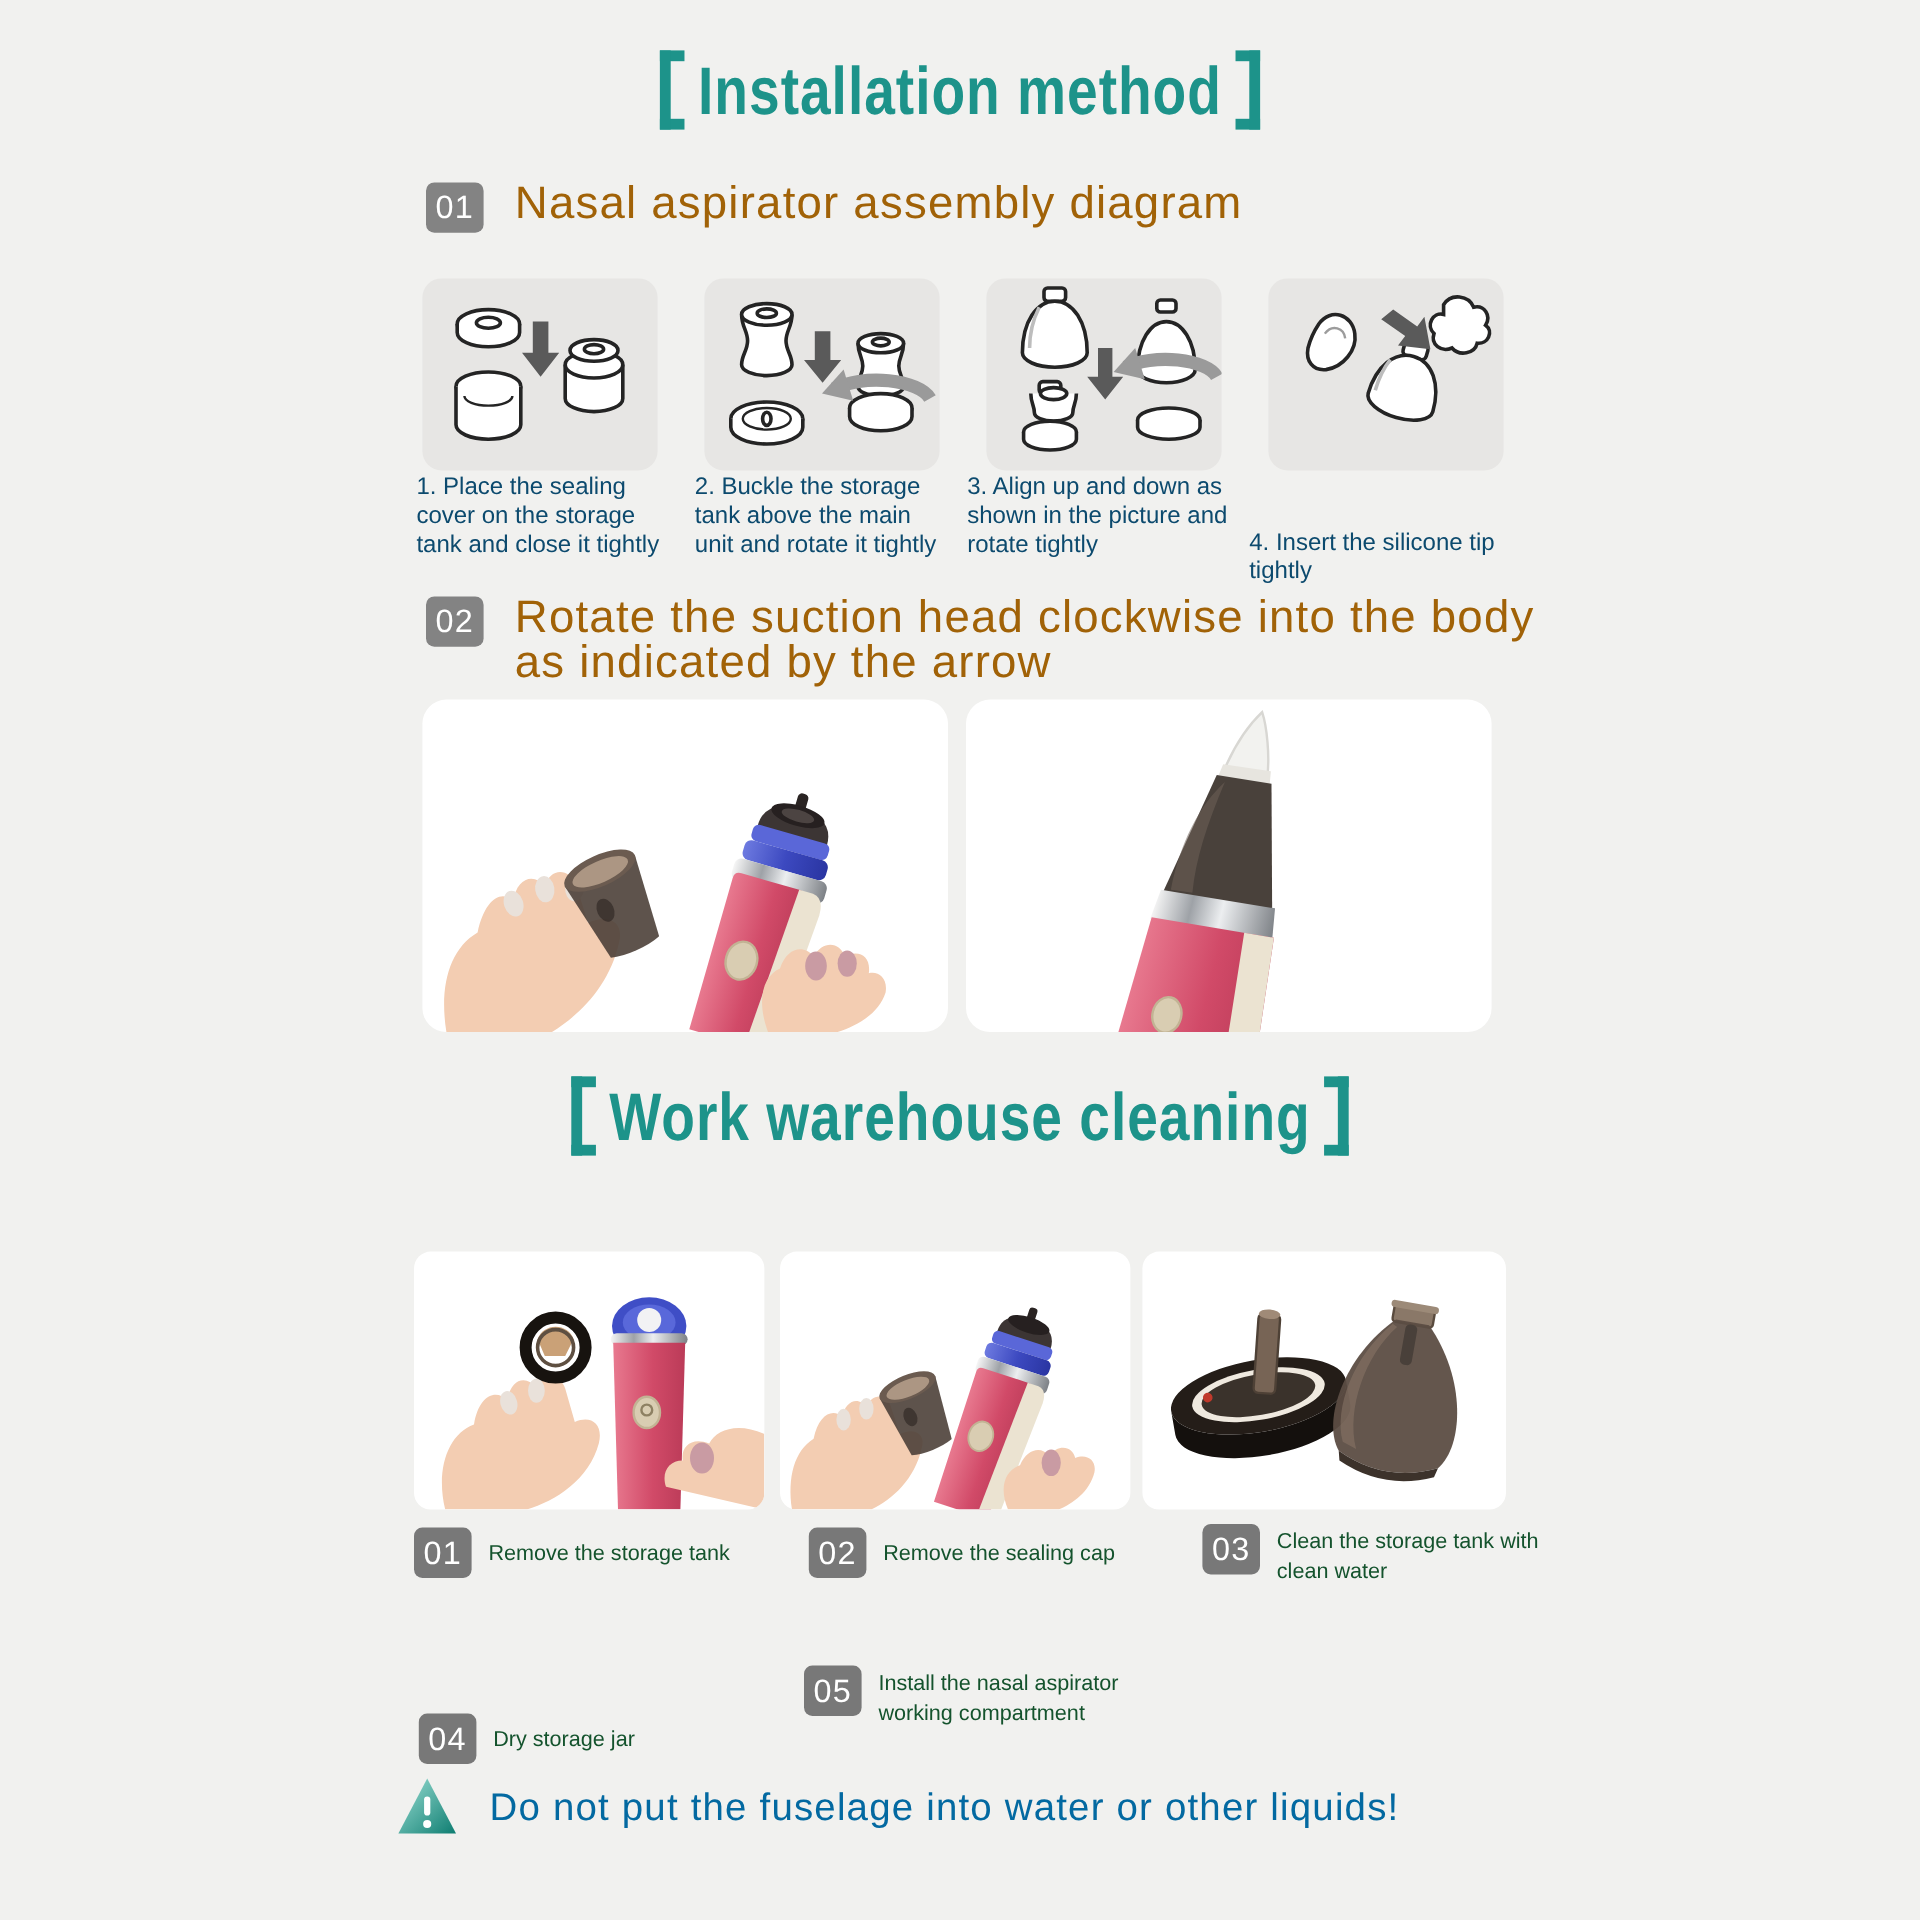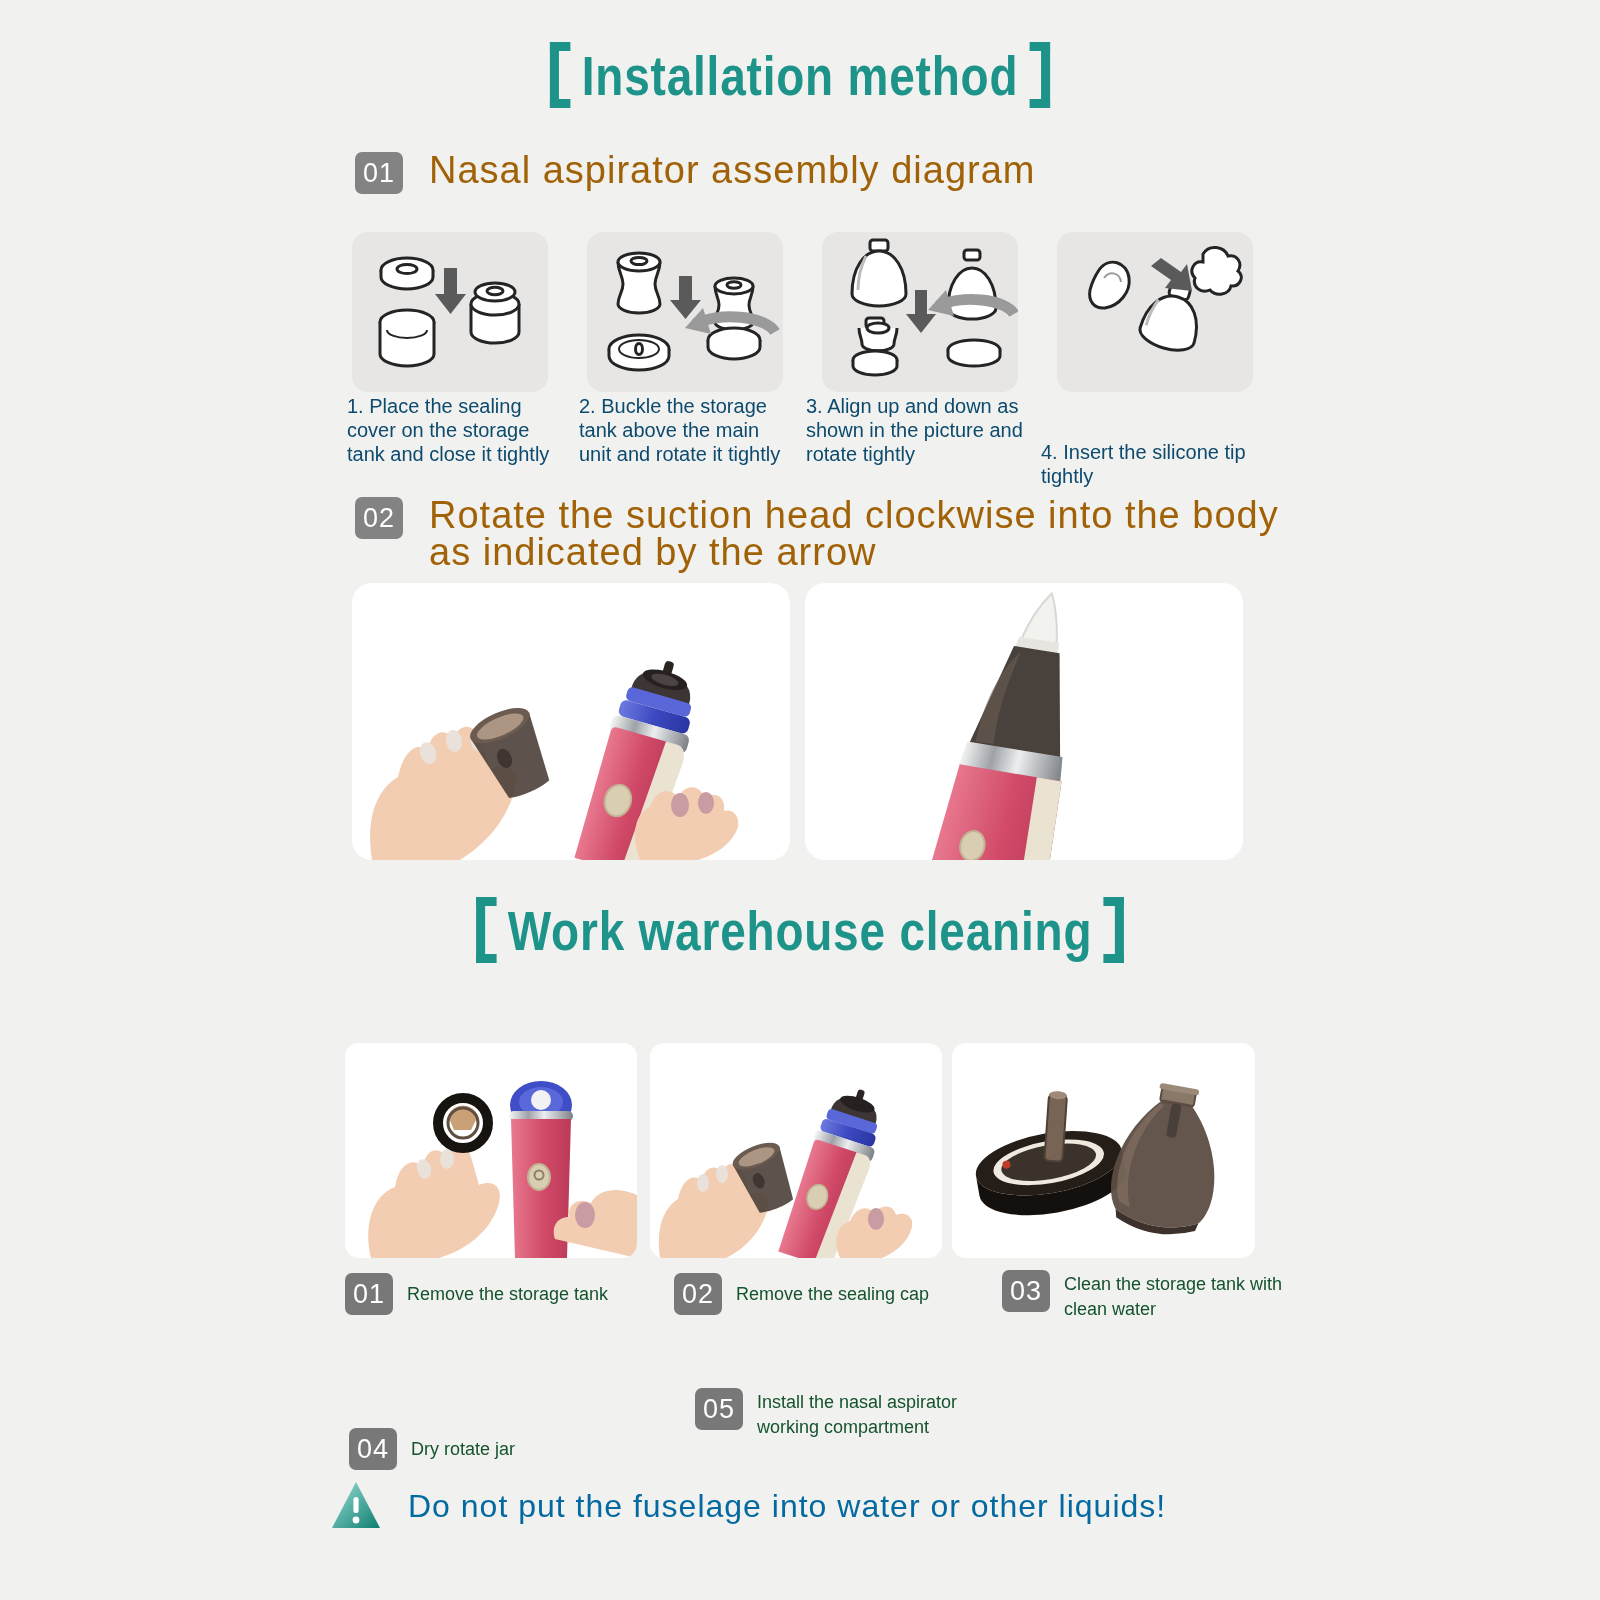--- a/index.html
+++ b/index.html
@@ -344,23 +344,23 @@
     <div class="badge">02</div>
     <div class="c-label one-line">Remove the sealing cap</div>
   </div>
   <div class="ccap" style="left:1002px;top:1270px;width:300px;">
     <div class="badge">03</div>
     <div class="c-label" style="width:235px;">Clean the storage tank with clean water</div>
   </div>
 
   <div class="ccap" style="left:349px;top:1392px;width:300px;margin-top:36px;">
     <div class="badge">04</div>
-    <div class="c-label one-line">Dry rotate jar</div>
-  </div>
-  <div class="ccap" style="left:670px;top:1388px;width:340px;margin-left:25px;">
+    <div class="c-label one-line">Dry storage jar</div>
+  </div>
+  <div class="ccap" style="left:670px;top:1388px;width:340px;">
     <div class="badge">05</div>
     <div class="c-label" style="width:265px;">Install the nasal aspirator working compartment</div>
   </div>
 
   <div class="warning">
     <svg class="warn-tri" viewBox="0 0 52 52">
       <defs>
         <linearGradient id="wtg" x1="0" y1="0" x2="1" y2="1">
           <stop offset="0" stop-color="#9bdfd4"></stop>
             <stop offset="1" stop-color="#0e7d71"></stop>

